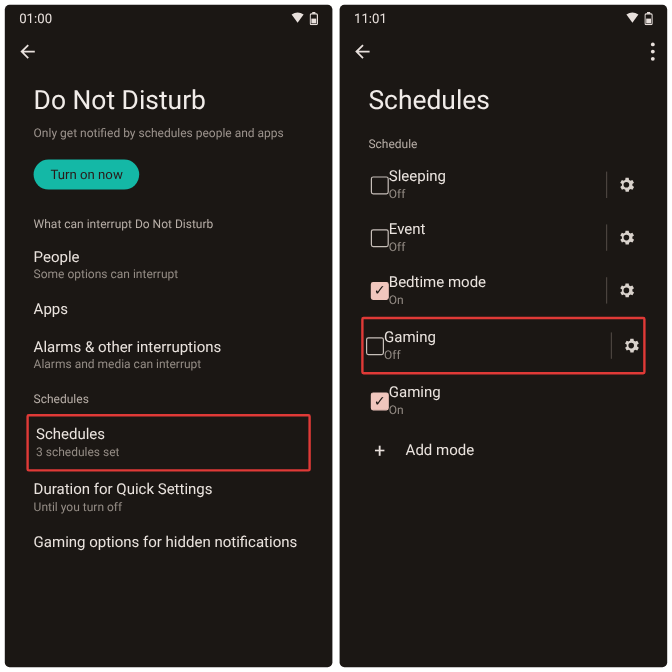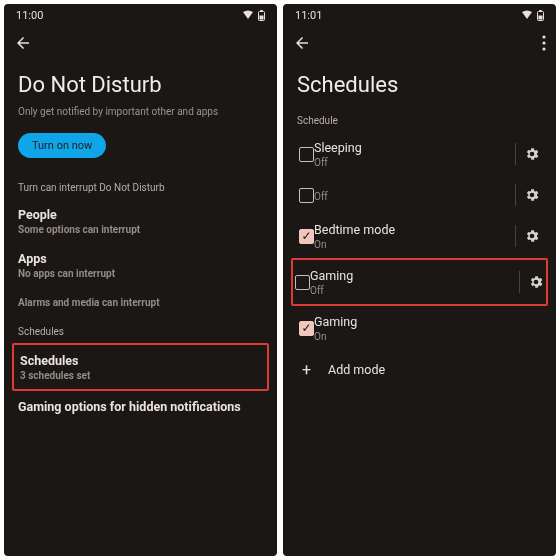--- a/index.html
+++ b/index.html
@@ -24,32 +24,32 @@
     justify-content: space-between; padding: 0 12px;
     font-size: 11px; color: #e8e0dc;
   }
   .status-right { display: flex; align-items: center; gap: 4px; }
   .icon { display: inline-flex; align-items: center; justify-content: center; }
   .icon svg { display: block; }
   .topbar {
     height: 34px; display: flex; align-items: center;
     justify-content: space-between; padding: 0 10px;
   }
-  .content { flex: 1; overflow: hidden; padding: 0 14px; }
+  .content { flex: 1; overflow: hidden; padding: 0 24px; }
   h1 { font-weight: 400; font-size: 22px; margin: 12px 0 8px; color: #f1ece9; }
   .subtext { color: #9c938d; font-size: 10px; line-height: 1.35; }
   .pill {
-    display: inline-block; background: #0ea5e9; color: #2a1a19;
+    display: inline-block; background: #14b8a6; color: #2a1a19;
     border-radius: 20px; padding: 6px 14px; font-size: 11px;
     margin: 14px 0 14px;
   }
   .section-label {
     color: #b7aea7; font-size: 10px; margin: 10px 0 6px;
   }
-  .row { padding: 8px 0; font-weight: bold; }
+  .row { padding: 8px 0; }
   .row-title { color: #eae3de; font-size: 12.5px; }
   .row-sub { color: #948c85; font-size: 10px; margin-top: 2px; }
   .highlight {
     border: 2px solid #e03a37;
     border-radius: 2px;
     margin-left: -6px; margin-right: -6px;
     padding-left: 6px; padding-right: 6px;
   }
   
   .schedule-list { display: flex; flex-direction: column; }
@@ -68,21 +68,21 @@
   .vline { width: 1px; height: 22px; background: #4a433e; margin: 0 8px; }
   .add-row { display: flex; align-items: center; gap: 14px; padding: 10px 2px; }
   .plus { font-size: 16px; color: #e8e0dc; width: 15px; text-align: center; }
   .dots { letter-spacing: 1px; }
 </style>
 </head>
 <body>
 
 <div class="phone">
   <div class="statusbar">
-    <span>11:00</span>
+    <span>01:00</span>
     <span class="status-right">
       <span class="icon">
         <svg width="12" height="10" viewBox="0 0 12 10">
             <path d="M6 9 L11 2 Q6 -1 1 2 Z" fill="#e8e0dc"></path>
           </svg>
       </span>
       <span class="icon">
         <svg width="7" height="11" viewBox="0 0 7 11">
             <rect x="0.5" y="1.5" width="6" height="9" rx="1" fill="none" stroke="#e8e0dc"></rect>
             <rect x="2.2" y="0" width="2.6" height="1.5" fill="#e8e0dc"></rect>
@@ -94,43 +94,47 @@
   <div class="topbar">
     <span class="icon">
       <svg width="18" height="18" viewBox="0 0 24 24">
           <path d="M20 11H7.8l5.6-5.6L12 4l-8 8 8 8 1.4-1.4L7.8 13H20z" fill="#e8e0dc"></path>
         </svg>
     </span>
     <span></span>
   </div>
   <div class="content">
     <h1>Do Not Disturb</h1>
-    <div class="subtext">Only get notified by important other and apps</div>
+    <div class="subtext">Only get notified by schedules people and apps</div>
     <div class="pill">Turn on now</div>
 
-    <div class="section-label">Turn can interrupt Do Not Disturb</div>
+    <div class="section-label">What can interrupt Do Not Disturb</div>
 
     <div class="row">
       <div class="row-title">People</div>
       <div class="row-sub">Some options can interrupt</div>
     </div>
     <div class="row">
       <div class="row-title">Apps</div>
-      <div class="row-sub">No apps can interrupt</div>
-    </div>
-    <div class="row">
+    </div>
+    <div class="row">
+      <div class="row-title">Alarms &amp; other interruptions</div>
       <div class="row-sub">Alarms and media can interrupt</div>
     </div>
 
     <div class="section-label">Schedules</div>
     <div class="row highlight">
       <div class="row-title">Schedules</div>
       <div class="row-sub">3 schedules set</div>
     </div>
 
+    <div class="row">
+      <div class="row-title">Duration for Quick Settings</div>
+      <div class="row-sub">Until you turn off</div>
+    </div>
     <div class="row">
       <div class="row-title">Gaming options for hidden notifications</div>
     </div>
   </div>
 </div>
 
 <div class="phone">
   <div class="statusbar">
     <span>11:01</span>
     <span class="status-right">
@@ -176,20 +180,21 @@
           <div class="vline"></div>
           <span class="icon gear">
             <svg width="16" height="16" viewBox="0 0 24 24">
               <path fill="#d9d2cc" d="M19.4 13a7.5 7.5 0 0 0 .1-1 7.5 7.5 0 0 0-.1-1l2.1-1.6-2-3.5-2.5 1a7.3 7.3 0 0 0-1.7-1l-.4-2.6h-4l-.4 2.6a7.3 7.3 0 0 0-1.7 1l-2.5-1-2 3.5L6.5 11a7.5 7.5 0 0 0-.1 1 7.5 7.5 0 0 0 .1 1l-2.1 1.6 2 3.5 2.5-1a7.3 7.3 0 0 0 1.7 1l.4 2.6h4l.4-2.6a7.3 7.3 0 0 0 1.7-1l2.5 1 2-3.5Zm-7.4 2.5A3.5 3.5 0 1 1 15.5 12 3.5 3.5 0 0 1 12 15.5Z"></path>
             </svg>
           </span>
         </div>
         <div class="sched-row">
           <div class="check"></div>
           <div class="sched-text">
+            <div class="row-title">Event</div>
             <div class="row-sub">Off</div>
           </div>
           <div class="vline"></div>
           <span class="icon gear">
             <svg width="16" height="16" viewBox="0 0 24 24">
               <path fill="#d9d2cc" d="M19.4 13a7.5 7.5 0 0 0 .1-1 7.5 7.5 0 0 0-.1-1l2.1-1.6-2-3.5-2.5 1a7.3 7.3 0 0 0-1.7-1l-.4-2.6h-4l-.4 2.6a7.3 7.3 0 0 0-1.7 1l-2.5-1-2 3.5L6.5 11a7.5 7.5 0 0 0-.1 1 7.5 7.5 0 0 0 .1 1l-2.1 1.6 2 3.5 2.5-1a7.3 7.3 0 0 0 1.7 1l.4 2.6h4l.4-2.6a7.3 7.3 0 0 0 1.7-1l2.5 1 2-3.5Zm-7.4 2.5A3.5 3.5 0 1 1 15.5 12 3.5 3.5 0 0 1 12 15.5Z"></path>
             </svg>
           </span>
         </div>
         <div class="sched-row">

